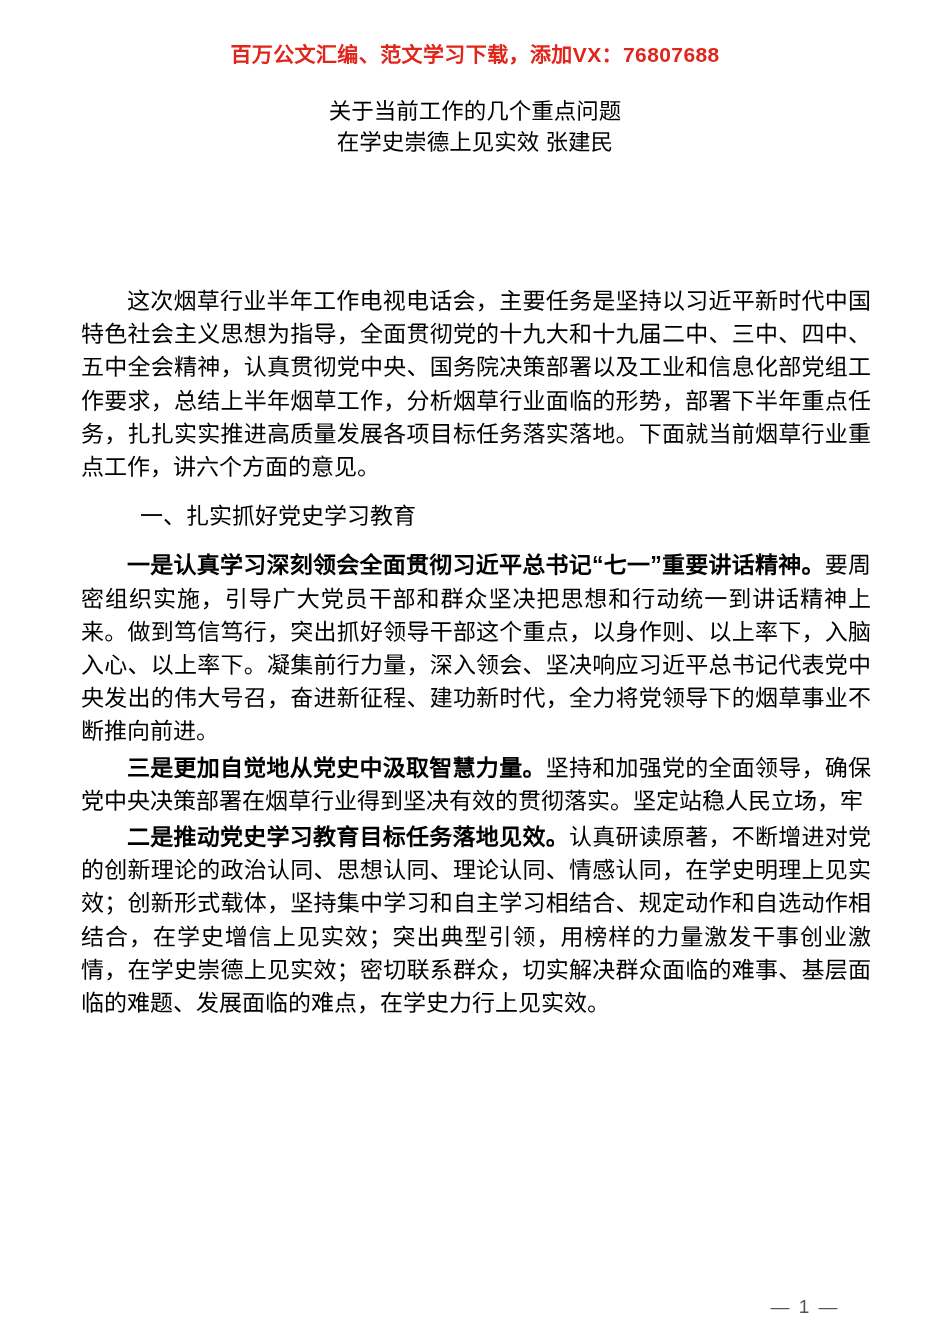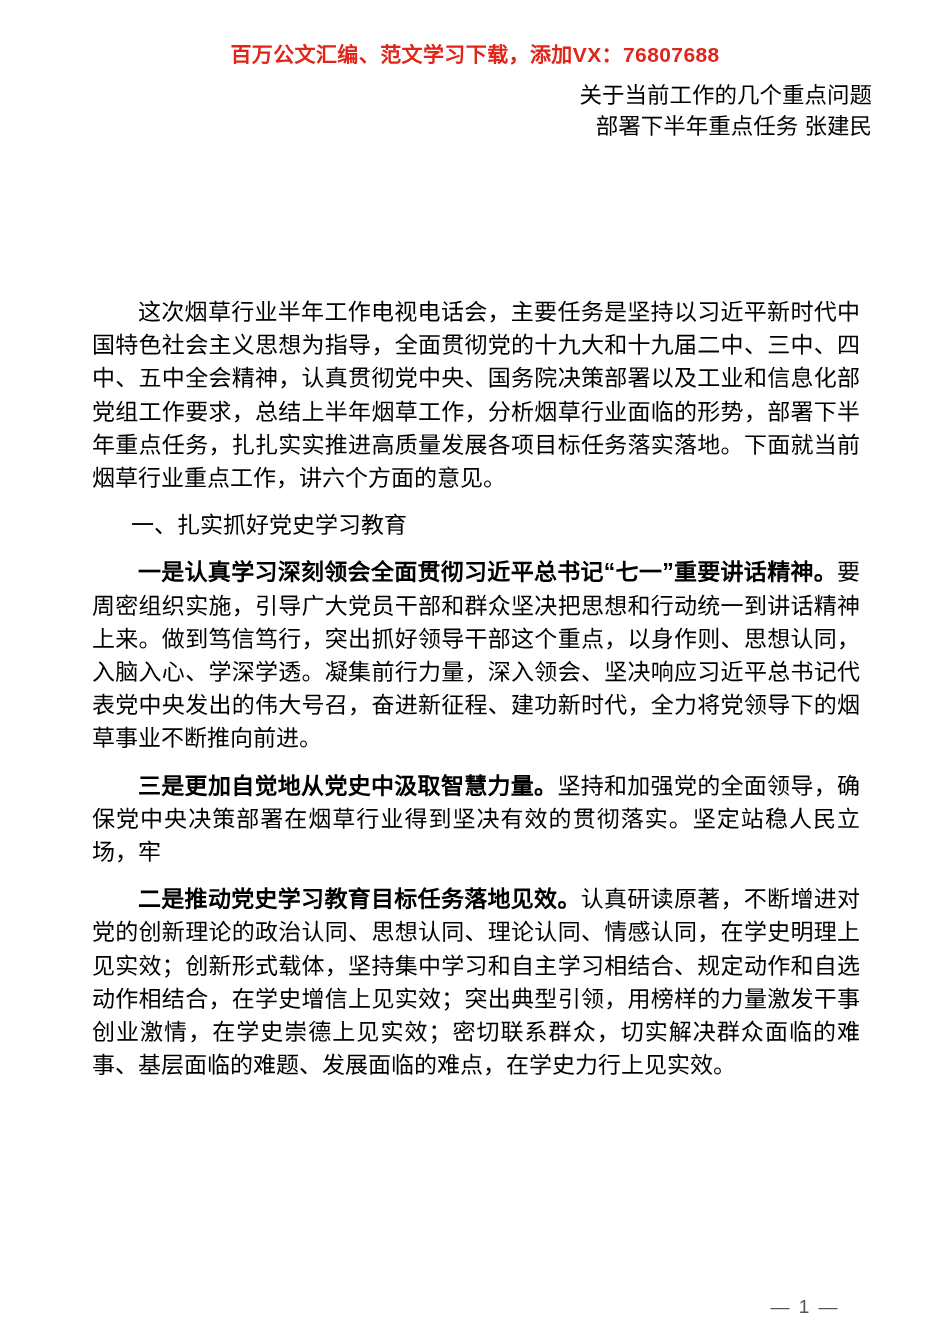--- a/index.html
+++ b/index.html
@@ -32,24 +32,24 @@
     font-size: 21px;
     font-weight: bold;
     letter-spacing: 0.4px;
     color: #e0251b;
     white-space: nowrap;
   }
 
   
   .title-block {
     position: absolute;
-    top: 80px;
+    top: 96px;
     left: 78px;
     width: 794px;
-    text-align: right;
+    text-align: center;
   }
   .title-line {
     font-size: 22.5px;
     line-height: 31px;
     color: #000;
     white-space: nowrap;
   }
 
   
   .body-text {
@@ -57,27 +57,27 @@
     top: 282px;
     left: 78px;
     width: 796px;
     font-size: 23px;
     line-height: 33.2px;
     text-align: justify;
     text-justify: inter-ideograph;
     color: #000;
   }
   .para {
-    margin: 14px;
+    margin: 3px;
     text-indent: 2em;
     text-align: justify;
     text-justify: inter-ideograph;
   }
   .section-heading {
-    margin: 7px;
+    margin: 16px;
     text-indent: 2em;
     font-weight: normal;
     font-size: 23px;
     line-height: 33.2px;
   }
   .lead {
     font-weight: bold;
   }
 
   
@@ -98,31 +98,31 @@
 </style>
 </head>
 <body>
 
 <div class="page">
 
   <div class="promo-banner">百万公文汇编、范文学习下载，添加VX：76807688</div>
 
   <div class="title-block">
     <div class="title-line">关于当前工作的几个重点问题</div>
-    <div class="title-line">部署下半年重点任务  张建民</div>
+    <div class="title-line">在学史崇德上见实效  张建民</div>
   </div>
 
   <div class="body-text">
 
     <p class="para">这次烟草行业半年工作电视电话会，主要任务是坚持以习近平新时代中国特色社会主义思想为指导，全面贯彻党的十九大和十九届二中、三中、四中、五中全会精神，认真贯彻党中央、国务院决策部署以及工业和信息化部党组工作要求，总结上半年烟草工作，分析烟草行业面临的形势，部署下半年重点任务，扎扎实实推进高质量发展各项目标任务落实落地。下面就当前烟草行业重点工作，讲六个方面的意见。</p>
 
     <p class="section-heading">一、扎实抓好党史学习教育</p>
 
 
-    <p class="para"><span class="lead">一是认真学习深刻领会全面贯彻习近平总书记“七一”重要讲话精神。</span><span>要周密组织实施，引导广大党员干部和群众坚决把思想和行动统一到讲话精神上来。做到笃信笃行，突出抓好领导干部这个重点，以身作则、思想认同，入脑入心、学深学透。凝集前行力量，深入领会、坚决响应习近平总书记代表党中央发出的伟大号召，奋进新征程、建功新时代，全力将党领导下的烟草事业不断推向前进。</span></p>
+    <p class="para"><span class="lead">一是认真学习深刻领会全面贯彻习近平总书记“七一”重要讲话精神。</span><span>要周密组织实施，引导广大党员干部和群众坚决把思想和行动统一到讲话精神上来。做到笃信笃行，突出抓好领导干部这个重点，以身作则、以上率下，入脑入心、以上率下。凝集前行力量，深入领会、坚决响应习近平总书记代表党中央发出的伟大号召，奋进新征程、建功新时代，全力将党领导下的烟草事业不断推向前进。</span></p>
 
     <p class="para"><span class="lead">三是更加自觉地从党史中汲取智慧力量。</span><span>坚持和加强党的全面领导，确保党中央决策部署在烟草行业得到坚决有效的贯彻落实。坚定站稳人民立场，牢</span></p>
 
     <p class="para"><span class="lead">二是推动党史学习教育目标任务落地见效。</span><span>认真研读原著，不断增进对党的创新理论的政治认同、思想认同、理论认同、情感认同，在学史明理上见实效；创新形式载体，坚持集中学习和自主学习相结合、规定动作和自选动作相结合，在学史增信上见实效；突出典型引领，用榜样的力量激发干事创业激情，在学史崇德上见实效；密切联系群众，切实解决群众面临的难事、基层面临的难题、发展面临的难点，在学史力行上见实效。</span></p>
 
   </div>
 
   <div class="page-footer">
     <span class="foot-inner">— 1 —</span>
   </div>

